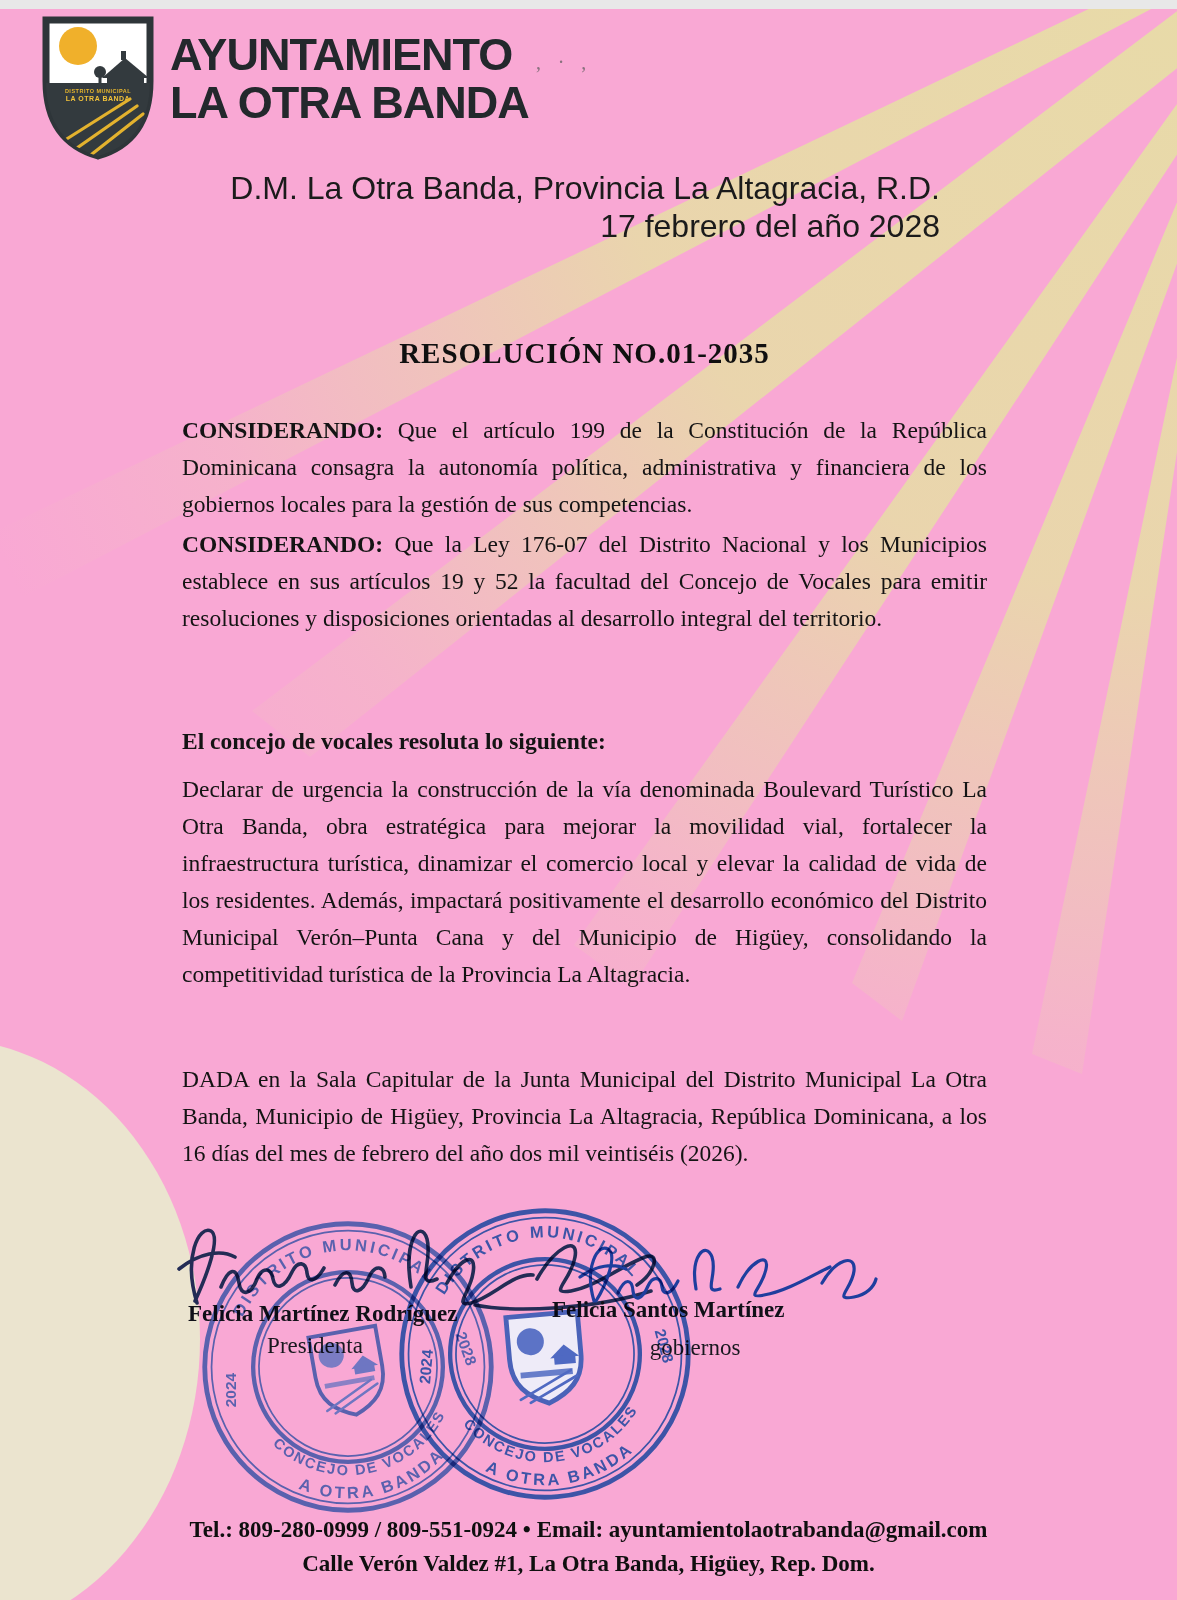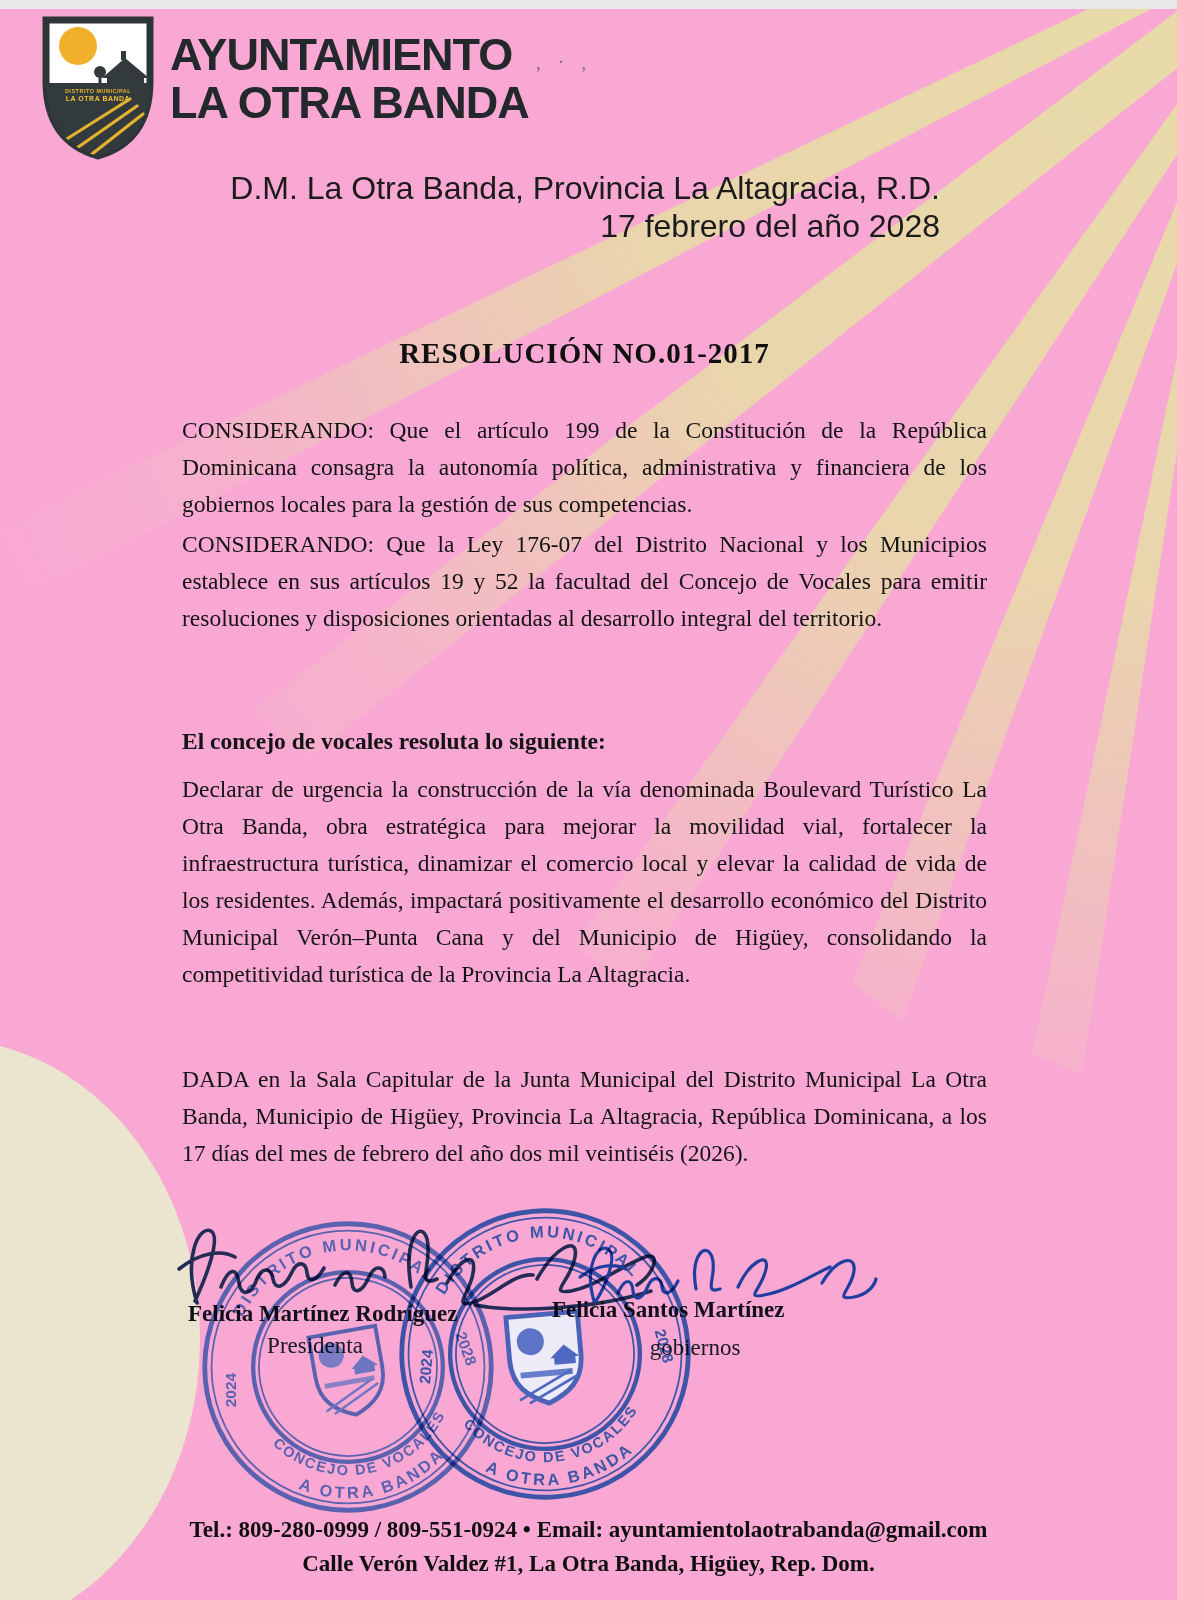--- a/index.html
+++ b/index.html
@@ -32,21 +32,21 @@
 
   .para{
     position:absolute;left:182px;width:805px;margin:0;
     font-size:23.5px;line-height:37px;text-align:justify;color:#141414;
   }
   .p1{top:403px;}
   .p2{top:517px;}
   .res-head{top:714px;font-weight:bold;text-align:left;}
   .p3{top:762px;}
   .p4{top:1052px;}
-  .lead{font-weight:normal;}
+  .lead{font-weight:bold;}
 
   .sig-name{
     position:absolute;font-size:23px;font-weight:bold;color:#101018;white-space:nowrap;
   }
   .sig-title{
     position:absolute;font-size:23px;color:#18181f;width:270px;text-align:center;
   }
   .sig-svg{position:absolute;}
   .stamp{position:absolute;mix-blend-mode:multiply;}
 
@@ -114,31 +114,31 @@
       <div>AYUNTAMIENTO</div>
       <div>LA OTRA BANDA</div>
     </div>
     <div class="specks">‚·‚</div>
 
     <div class="dateline">
       <div>D.M. La Otra Banda, Provincia La Altagracia, R.D.</div>
       <div>17 febrero del año 2028</div>
     </div>
 
-    <h1 class="doc-title">RESOLUCIÓN NO.01-2017</h1>
+    <h1 class="doc-title">RESOLUCIÓN NO.01-2035</h1>
 
     <p class="para p1"><span class="lead">CONSIDERANDO:</span><span> Que el artículo 199 de la Constitución de la República Dominicana consagra la autonomía política, administrativa y financiera de los gobiernos locales para la gestión de sus competencias.</span></p>
 
     <p class="para p2"><span class="lead">CONSIDERANDO:</span><span> Que la Ley 176-07 del Distrito Nacional y los Municipios establece en sus artículos 19 y 52 la facultad del Concejo de Vocales para emitir resoluciones y disposiciones orientadas al desarrollo integral del territorio.</span></p>
 
     <p class="para res-head">El concejo de vocales resoluta lo siguiente:</p>
 
     <p class="para p3">Declarar de urgencia la construcción de la vía denominada Boulevard Turístico La Otra Banda, obra estratégica para mejorar la movilidad vial, fortalecer la infraestructura turística, dinamizar el comercio local y elevar la calidad de vida de los residentes. Además, impactará positivamente el desarrollo económico del Distrito Municipal Verón–Punta Cana y del Municipio de Higüey, consolidando la competitividad turística de la Provincia La Altagracia.</p>
 
-    <p class="para p4">DADA en la Sala Capitular de la Junta Municipal del Distrito Municipal La Otra Banda, Municipio de Higüey, Provincia La Altagracia, República Dominicana, a los 17 días del mes de febrero del año dos mil veintiséis (2026).</p>
+    <p class="para p4">DADA en la Sala Capitular de la Junta Municipal del Distrito Municipal La Otra Banda, Municipio de Higüey, Provincia La Altagracia, República Dominicana, a los 16 días del mes de febrero del año dos mil veintiséis (2026).</p>
 
     <svg class="sig-svg" style="left:175px;top:1208px;" width="495" height="105" viewBox="0 0 495 105">
       <g fill="none" stroke="#232c55" stroke-width="3.6" stroke-linecap="round">
         <path d="M22,86 C8,40 24,8 36,14 C46,20 32,58 20,84 M4,52 C24,36 46,32 60,40"></path>
         <path d="M46,70 c8,-20 16,-20 18,-4 c2,14 12,12 18,-4 c5,-12 14,-12 16,0 c2,11 11,10 19,-7 c6,-12 14,-10 15,1 c1,10 9,9 17,-5"></path>
         <path d="M160,68 c8,-16 16,-16 17,-2 c1,12 10,10 17,-6 c6,-13 15,-11 16,0"></path>
         <path d="M236,70 C228,22 246,2 252,22 C258,44 240,72 262,62"></path>
         <path d="M272,66 c14,-26 30,-32 26,-10 c-3,20 -20,34 -2,30 c22,-6 42,-30 62,-28"></path>
         <path d="M362,62 C380,30 404,18 400,40 C396,64 372,78 396,74 C420,70 448,48 470,40 C486,34 480,56 462,68"></path>
         <path d="M300,88 C340,96 420,92 476,74"></path>

